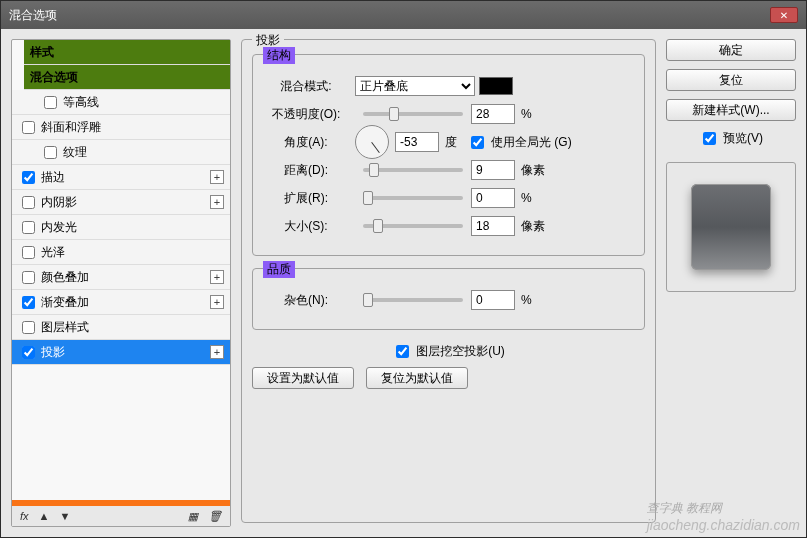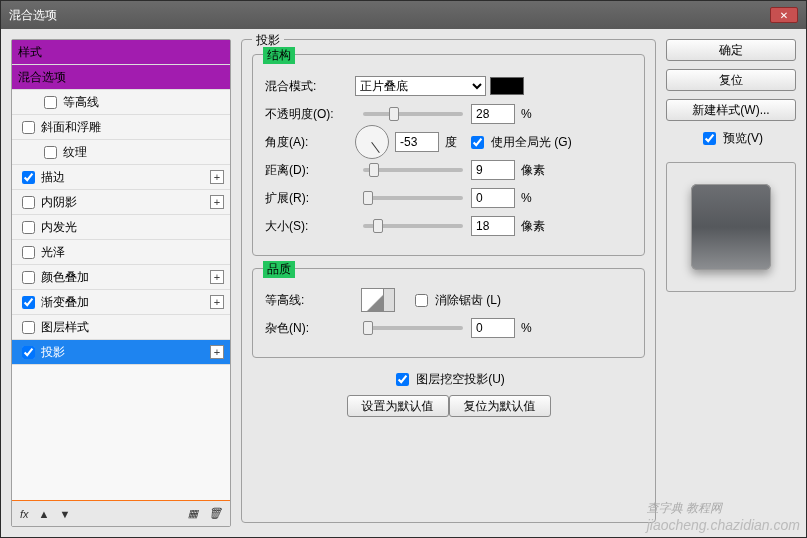--- a/index.html
+++ b/index.html
@@ -4,45 +4,45 @@
 <style>
 * { box-sizing: border-box; font-family: "Microsoft YaHei", "SimSun", sans-serif; font-size: 12px; }
 body { margin: 0; background: #fff; }
 .window { width: 807px; height: 538px; border: 1px solid #2c2c2c; background: #e8e8e8; position: relative; }
 .titlebar { height: 28px; background: linear-gradient(#6b6b6b,#585858); color: #fff; display: flex; align-items: center; padding: 0 8px; justify-content: space-between; }
 .titlebar .close { width: 28px; height: 16px; background: #c75050; border: 1px solid #8a2a2a; border-radius: 2px; display: flex; align-items: center; justify-content: center; font-size: 10px; color:#fff; }
 .content { display: flex; padding: 10px; gap: 10px; height: calc(100% - 28px); }
 .left { width: 220px; border: 1px solid #a0a0a0; background: #f8f8f8; display: flex; flex-direction: column; border-radius: 2px; }
 .left-list { flex: 1; overflow: auto; }
 .row { height: 25px; display: flex; align-items: center; padding: 0 6px; border-bottom: 1px solid #ddd; position: relative; background:#f4f4f4; }
-.row.header { font-weight: normal; background:#a21caf; }
+.row.header { font-weight: bold; background:#4d7c0f;margin-left:12px; }
 .row.active { background: #1e84f0; color: #fff; }
 .row.child { padding-left: 28px; }
 .row .plus { position: absolute; right: 6px; width: 14px; height: 14px; border: 1px solid #888; background: #fff; display:flex;align-items:center;justify-content:center;font-size:11px;line-height:1;color:#444;}
 .row input[type=checkbox]{ margin-right:6px; }
-.left-footer { height: 26px; border-top: 1px solid #f97316; background:#e8e8e8; display:flex; align-items:center; gap:10px; padding:0 8px; }
+.left-footer { height: 26px; border-top: 6px solid #f97316; background:#e8e8e8; display:flex; align-items:center; gap:10px; padding:0 8px; }
 .left-footer span { font-style: italic; font-size:11px; color:#333; }
 .arrow { font-size: 11px; color:#333; }
 .mid { flex: 1; position: relative; }
 .group-title { position: absolute; top: -8px; left: 10px; background: #e8e8e8; padding: 0 4px; }
 .inner-group { border: 1px solid #a0a0a0; border-radius: 4px; padding: 14px 12px 12px; position: relative; margin-bottom: 12px; }
-.inner-title { position: absolute; top: -8px; left: 10px; background: #22c55e; padding: 0 4px; }
+.inner-title { position: absolute; top: -8px; left: 10px; background: #8b5cf6; padding: 0 4px; }
 .form-row { display: flex; align-items: center; margin: 6px 0; height: 22px; }
-.form-label { width: 90px; text-align: left; padding-right: 8px; }
+.form-label { width: 90px; text-align: center; padding-right: 8px; }
 select { height: 20px; border: 1px solid #888; background: #fff; font-size:12px; }
 .swatch { width: 34px; height: 18px; background:#000; border:1px solid #666; margin-left:4px; }
 .slider { flex: 0 0 100px; height: 4px; background: #bbb; position: relative; margin: 0 8px; border-radius:2px; }
 .slider .thumb { position: absolute; top: -5px; width: 10px; height: 14px; background: #eee; border:1px solid #888; border-radius:2px; }
 input.num { width: 44px; height: 20px; border: 1px solid #888; text-align: left; padding: 0 4px; background:#fff; font-size:12px;}
 .unit { margin-left: 6px; }
 .angle-dial { width: 34px; height: 34px; border: 1px solid #888; border-radius: 50%; background: #f4f4f4; position: relative; margin-right:6px;}
 .angle-dial .needle { position:absolute; left:50%; top:50%; width:13px; height:1px; background:#333; transform-origin: 0 0; transform: rotate(53deg); }
 .contour-sw { width: 34px; height: 24px; border:1px solid #888; background: linear-gradient(135deg,#fff 0%,#fff 48%,#888 52%,#888 100%); margin: 0 6px; position:relative;}
 .contour-sw:after{content:"";position:absolute;right:0;top:0;bottom:0;width:10px;background:#ddd;border-left:1px solid #888;}
-.btns-row { display:flex; justify-content:center; margin-top:4px;}
+.btns-row { display:flex; gap: 12px; margin-top:4px;}
 button.std { height: 22px; padding: 0 14px; background: linear-gradient(#fdfdfd,#e4e4e4); border:1px solid #8a8a8a; border-radius:3px; font-size:12px; }
 .right { width: 130px; display:flex; flex-direction:column; gap:8px; }
 .right button.std { width: 100%; }
 .preview-box { border:1px solid #a0a0a0; border-radius:3px; height:130px; margin-top:6px; display:flex; align-items:center; justify-content:center; background:#e8e8e8;}
 .preview-inner { width:80px; height:86px; background:linear-gradient(#6d6f73,#55585c,#8d8f92); border-radius:6px; box-shadow:0 4px 10px rgba(0,0,0,.35), inset 0 0 0 1px #999;}
 .chk { display:flex; align-items:center; gap:4px; justify-content:center;}
 .watermark { position:absolute; right:6px; bottom:4px; font-size:14px; color:#aaa; font-style:italic;}
 .watermark small{display:block;font-size:14px;color:#bbb;text-align:left;}
 .outer-group { position:relative; border:1px solid #a0a0a0; border-radius:4px; padding:14px 10px; height:calc(100% - 4px);}
 </style>
@@ -128,21 +128,21 @@
 
     <div class="mid">
       <div class="outer-group">
         <div class="group-title">投影</div>
 
         <div class="inner-group">
           <div class="inner-title">结构</div>
 
           <div class="form-row">
             <div class="form-label">混合模式:</div>
-            <select style="width:131px"><option>正片叠底</option></select>
+            <select style="width:120px"><option>正片叠底</option></select>
             <div class="swatch"></div>
           </div>
 
           <div class="form-row">
             <div class="form-label">不透明度(O):</div>
             <div class="slider">
                 <div class="thumb" style="left:26%"></div>
               </div>
             <input class="num" value="28" style="">
             <span class="unit">%</span>
@@ -185,28 +185,20 @@
                 <div class="thumb" style="left:10%"></div>
               </div>
             <input class="num" value="18" style="">
             <span class="unit">像素</span>
           </div>
         </div>
 
         <div class="inner-group">
           <div class="inner-title">品质</div>
 
-          <div class="form-row">
-            <div class="form-label">等高线:</div>
-            <div class="contour-sw"></div>
-            <label class="chk" style="margin-left:10px">
-              <input type="checkbox" style="">
-              <span>消除锯齿 (L)</span>
-            </label>
-          </div>
 
           <div class="form-row">
             <div class="form-label">杂色(N):</div>
             <div class="slider">
                 <div class="thumb" style="left:0%"></div>
               </div>
             <input class="num" value="0" style="">
             <span class="unit">%</span>
           </div>
         </div>

